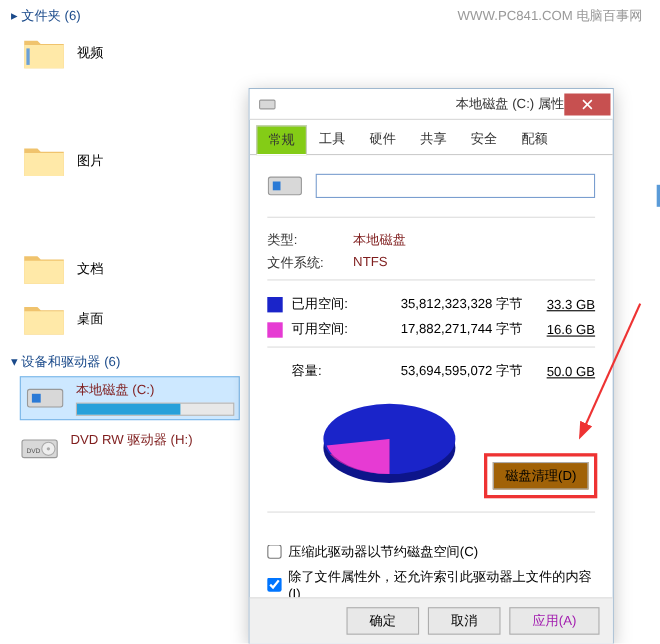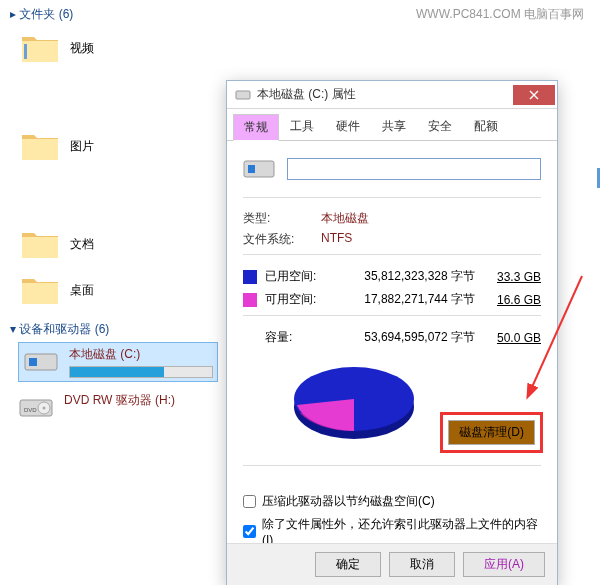--- a/index.html
+++ b/index.html
@@ -18,25 +18,25 @@
   .drive-info { flex: 1; }
   .drive-title { font-size: 12px; color: #7f1d1d; }
   .drive-bar { height: 12px; background: #e8e8e8; border: 1px solid #b5b5b5; margin-top: 3px; position: relative; }
   .drive-bar-fill { height: 100%; background: #26a0da; }
   .drive-sub { font-size: 11px; color: #666; margin-top: 2px; }
   .right-edge { position: absolute; right: 0; top: 168px; width: 3px; height: 20px; background: #5a9bd8; }
   
   .dialog { position: absolute; left: 226px; top: 80px; width: 332px; height: 506px; background: #fff; border: 1px solid #9fb8cf; box-shadow: 0 4px 16px rgba(0,0,0,0.25); }
   .titlebar { height: 28px; background: #fff; display: flex; align-items: center; border-bottom: 1px solid #d8d8d8; }
   .titlebar-icon { width: 16px; height: 16px; margin: 0 6px 0 8px; }
-  .titlebar-text { flex: 1; text-align: left; font-size: 12px; color: #333; }
+  .titlebar-text { flex: 1; text-align: right; font-size: 12px; color: #333; }
   .close-btn { width: 42px; height: 20px; background: #c75050; color: #fff; display: flex; align-items: center; justify-content: center; margin-right: 2px; cursor: pointer; }
   .tabs { display: flex; padding: 4px 6px 0 6px; border-bottom: 1px solid #ccc; gap: 0; }
   .tab { padding: 4px 10px; font-size: 12px; color: #333; border: 1px solid transparent; cursor: pointer; }
-  .tab.active { border: 1px solid #ccc; border-bottom: 1px solid #fff; background: #f0abfc; position: relative; top: 1px; }
+  .tab.active { border: 1px solid #ccc; border-bottom: 1px solid #fff; background: #84cc16; position: relative; top: 1px; }
   .tab-body { padding: 14px 16px 10px 16px; }
   .header-row { display: flex; align-items: center; gap: 12px; margin-bottom: 14px; }
   .drive-big-icon { width: 32px; height: 28px; }
   .name-input { flex: 1; height: 22px; border: 1px solid #7a9ecf; padding: 2px 4px; font-size: 12px; }
   .sep { border: none; border-top: 1px solid #ddd; margin: 4px 0 10px 0; }
   .kv-row { display: flex; padding: 2px 0; font-size: 12px; }
   .kv-label { width: 78px; color: #333; }
   .kv-value { color: #7f1d1d; }
   .space-row { display: flex; align-items: center; padding: 3px 0; font-size: 12px; }
   .swatch { width: 14px; height: 14px; margin-right: 8px; }

